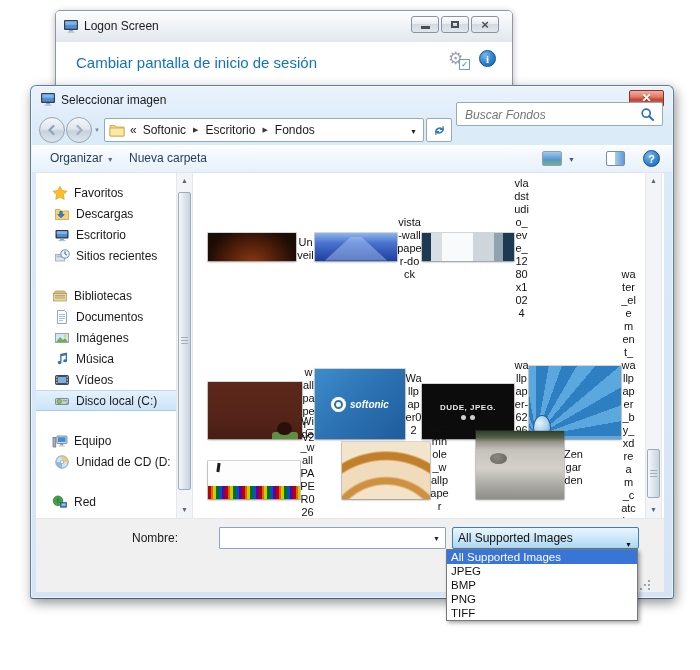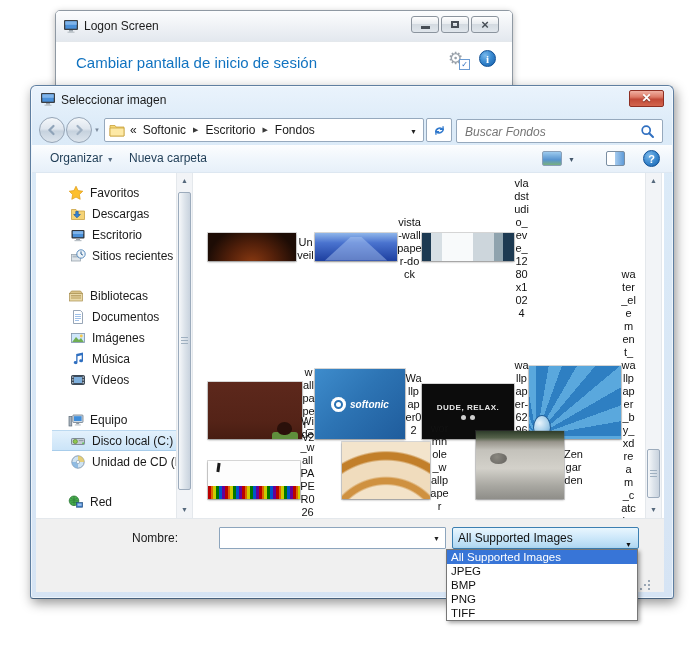--- a/index.html
+++ b/index.html
@@ -30,36 +30,36 @@
   
   .navcircle{position:absolute;top:31px;width:26px;height:26px;border-radius:50%;background:linear-gradient(180deg,#f4f7fa 0%,#dfe6ee 45%,#c6d2de 55%,#dde5ed 100%);border:1px solid #96a5b6;box-sizing:border-box;}
   .navcircle svg{display:block;margin:4px auto 0;}
   .nav-caret{position:absolute;left:63px;top:41px;font-size:6px;color:#7b8a9c;}
   .addressbar{position:absolute;left:73px;top:32px;width:320px;height:24px;background:#fff;border:1px solid #96a9bd;border-radius:2px;box-sizing:border-box;display:flex;align-items:center;font-size:12px;color:#1a1a1a;}
   .addressbar .folder{margin:0 5px 0 4px;}
   .crumb-sep{font-size:7px;color:#3a3a3a;margin:0 7px;}
   .crumb-prefix{margin-right:6px;color:#1a1a1a;}
   .addr-caret{position:absolute;right:6px;top:9px;font-size:7px;color:#222;}
   .refreshbtn{position:absolute;left:395px;top:32px;width:26px;height:24px;background:#fff;border:1px solid #96a9bd;border-radius:2px;box-sizing:border-box;display:flex;align-items:center;justify-content:center;}
-  .searchbox{position:absolute;left:425px;top:33px;width:207px;height:24px;background:#fff;border:1px solid #96a9bd;border-radius:2px;box-sizing:border-box;}
+  .searchbox{position:absolute;left:425px;top:16px;width:207px;height:24px;background:#fff;border:1px solid #96a9bd;border-radius:2px;box-sizing:border-box;}
   .searchbox input{position:absolute;left:6px;top:2px;width:170px;height:18px;border:none;outline:none;font-size:12px;font-style:italic;color:#8a9299;font-family:"Liberation Sans",sans-serif;background:transparent;}
   .searchbox svg{position:absolute;right:6px;top:4px;}
 
   
   .toolbar{position:absolute;left:1px;top:59px;width:640px;height:28px;background:linear-gradient(180deg,#fcfdfe 0%,#f0f6fc 50%,#e7f0f9 100%);border-bottom:1px solid #dde7f1;box-sizing:border-box;}
   .tb-item{position:absolute;top:6px;font-size:12px;color:#1e3c55;}
   .tb-caret{font-size:7px;color:#5b6f84;margin-left:4px;}
   .viewsbtn{position:absolute;left:510px;top:6px;width:20px;height:15px;border:1px solid #8aa0b8;border-radius:2px;background:linear-gradient(180deg,#9ccaee 0%,#5894cf 60%,#79b07f 100%);box-sizing:border-box;}
   .views-caret{position:absolute;left:536px;top:11px;font-size:7px;color:#44576b;}
   .panebtn{position:absolute;left:574px;top:6px;width:19px;height:15px;border:1px solid #7a8ea2;border-radius:2px;background:linear-gradient(90deg,#ffffff 0 45%,#a9cdef 45%,#5f9bd8 100%);box-sizing:border-box;}
   .helpbtn{position:absolute;left:611px;top:5px;width:17px;height:17px;border-radius:50%;background:radial-gradient(circle at 35% 30%,#7ab8ea 0%,#3e8bd0 50%,#1360ac 100%);border:1px solid #0f4f94;color:#fff;font-size:11px;font-weight:bold;text-align:center;line-height:16px;box-sizing:border-box;}
 
   
   .content{position:absolute;left:5px;top:87px;width:628px;height:345px;background:#fff;overflow:hidden;}
-  .tree{position:absolute;left:16px;top:0;width:140px;height:100%;padding-top:9px;box-sizing:border-box;overflow:hidden;}
+  .tree{position:absolute;left:0;top:0;width:140px;height:100%;padding-top:9px;box-sizing:border-box;overflow:hidden;}
   .sb-item{display:flex;align-items:center;height:21px;padding-left:16px;font-size:12px;color:#1a1a1a;white-space:nowrap;}
   .sb-item.child{padding-left:18px;}
   .sb-item.gap{margin-top:19px;}
   .sb-icon{width:16px;height:16px;margin-right:6px;flex:0 0 16px;}
   .sb-label{overflow:hidden;}
   .sb-item.selected{background:linear-gradient(180deg,#e3f1fc 0%,#cbe4f8 100%);border-top:1px solid #bcd9f0;border-bottom:1px solid #a8cdeb;height:19px;}
 
   
   .vscroll{position:absolute;top:0;width:17px;height:100%;background:#f2f4f7;border-left:1px solid #e4e8ec;border-right:1px solid #e4e8ec;box-sizing:border-box;}
   .sc-arrow{position:absolute;left:0;width:15px;height:16px;font-size:7px;color:#55687c;text-align:center;line-height:16px;}
@@ -306,43 +306,43 @@
               <rect x="2.2" y="4.4" width="1.2" height="1.4" fill="#cfd8df"></rect>
               <rect x="2.2" y="7.2" width="1.2" height="1.4" fill="#cfd8df"></rect>
               <rect x="2.2" y="10" width="1.2" height="1.4" fill="#cfd8df"></rect>
               <rect x="12.6" y="4.4" width="1.2" height="1.4" fill="#cfd8df"></rect>
               <rect x="12.6" y="7.2" width="1.2" height="1.4" fill="#cfd8df"></rect>
               <rect x="12.6" y="10" width="1.2" height="1.4" fill="#cfd8df"></rect>
             </svg>
           </span>
           <span class="sb-label">Vídeos</span>
         </div>
+        <div class="sb-item child selected">
+          <span class="sb-icon">
+            <svg width="16" height="16" viewBox="0 0 16 16">
+              <rect x="1.5" y="5.5" width="13" height="6" rx=".8" fill="#c3cbd3" stroke="#6b7683" stroke-width=".8"></rect>
+              <circle cx="5.3" cy="8.5" r="2.1" fill="#8fc74e" stroke="#5c8a2e" stroke-width=".7"></circle>
+              <rect x="8.8" y="7.1" width="4.6" height="1" fill="#8d99a4"></rect>
+              <circle cx="13.1" cy="10.2" r=".9" fill="#57c24e"></circle>
+            </svg>
+          </span>
+          <span class="sb-label">Disco local (C:)</span>
+        </div>
         <div class="sb-item root gap">
           <span class="sb-icon">
             <svg width="16" height="16" viewBox="0 0 16 16">
               <rect x="1" y="4.5" width="2.8" height="9.5" fill="#aab4bd" stroke="#5c6b7a" stroke-width=".7"></rect>
               <rect x="4.8" y="3" width="10.2" height="7.5" rx=".8" fill="#cfd9e2" stroke="#5c6b7a" stroke-width=".7"></rect>
               <rect x="6" y="4.2" width="7.6" height="4.8" fill="#3f8edb"></rect>
               <rect x="8.2" y="10.8" width="3" height="1.4" fill="#8e979f"></rect>
               <rect x="6.8" y="12.4" width="6" height="1.1" fill="#b9c0c6"></rect>
             </svg>
           </span>
           <span class="sb-label">Equipo</span>
         </div>
-        <div class="sb-item child selected">
-          <span class="sb-icon">
-            <svg width="16" height="16" viewBox="0 0 16 16">
-              <rect x="1.5" y="5.5" width="13" height="6" rx=".8" fill="#c3cbd3" stroke="#6b7683" stroke-width=".8"></rect>
-              <circle cx="5.3" cy="8.5" r="2.1" fill="#8fc74e" stroke="#5c8a2e" stroke-width=".7"></circle>
-              <rect x="8.8" y="7.1" width="4.6" height="1" fill="#8d99a4"></rect>
-              <circle cx="13.1" cy="10.2" r=".9" fill="#57c24e"></circle>
-            </svg>
-          </span>
-          <span class="sb-label">Disco local (C:)</span>
-        </div>
         <div class="sb-item child">
           <span class="sb-icon">
             <svg width="16" height="16" viewBox="0 0 16 16">
               <circle cx="8" cy="8" r="6.2" fill="#cfe3f2" stroke="#7288a0" stroke-width=".8"></circle>
               <path d="M8 1.8a6.2 6.2 0 0 1 6.2 6.2L8 8z" fill="#e8c85a" opacity=".8"></path>
               <path d="M1.8 8A6.2 6.2 0 0 0 8 14.2L8 8z" fill="#7fb0dd" opacity=".8"></path>
               <circle cx="8" cy="8" r="1.7" fill="#f4f8fb" stroke="#8fa3b5" stroke-width=".7"></circle>
             </svg>
           </span>
           <span class="sb-label">Unidad de CD (D:</span>
@@ -398,21 +398,21 @@
             <div class="imgwrap" style="height:73px">
               <div class="thumb t-softonic">
                 <span class="logo">softonic</span>
               </div>
             </div>
             <div class="fname">Wallpaper02</div>
           </div>
           <div class="cell">
             <div class="imgwrap" style="height:73px">
               <div class="thumb t-relax">
-                <span class="rlx">DUDE, RELAX.</span>
+                <span class="rlx">DUDE, JPEG.</span>
               </div>
             </div>
             <div class="fname">wallpaper-629675</div>
           </div>
           <div class="cell">
             <div class="imgwrap" style="height:73px">
               <div class="thumb t-water"></div>
             </div>
             <div class="fname">water_element_wallpaper_by_xdream_catcherx</div>
           </div>

